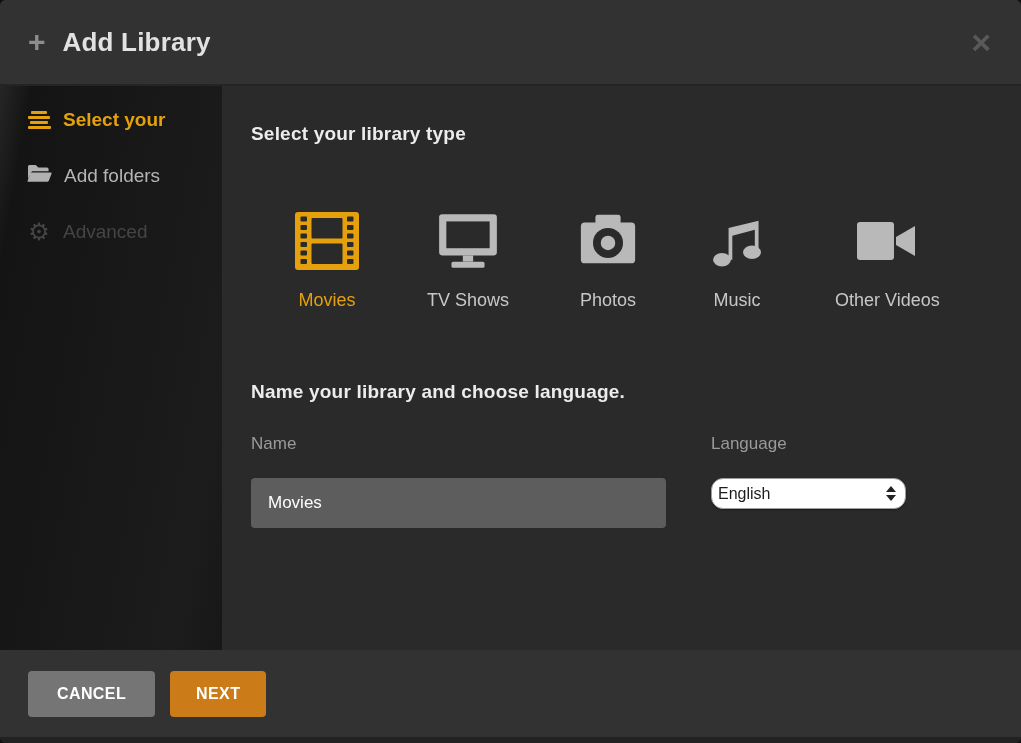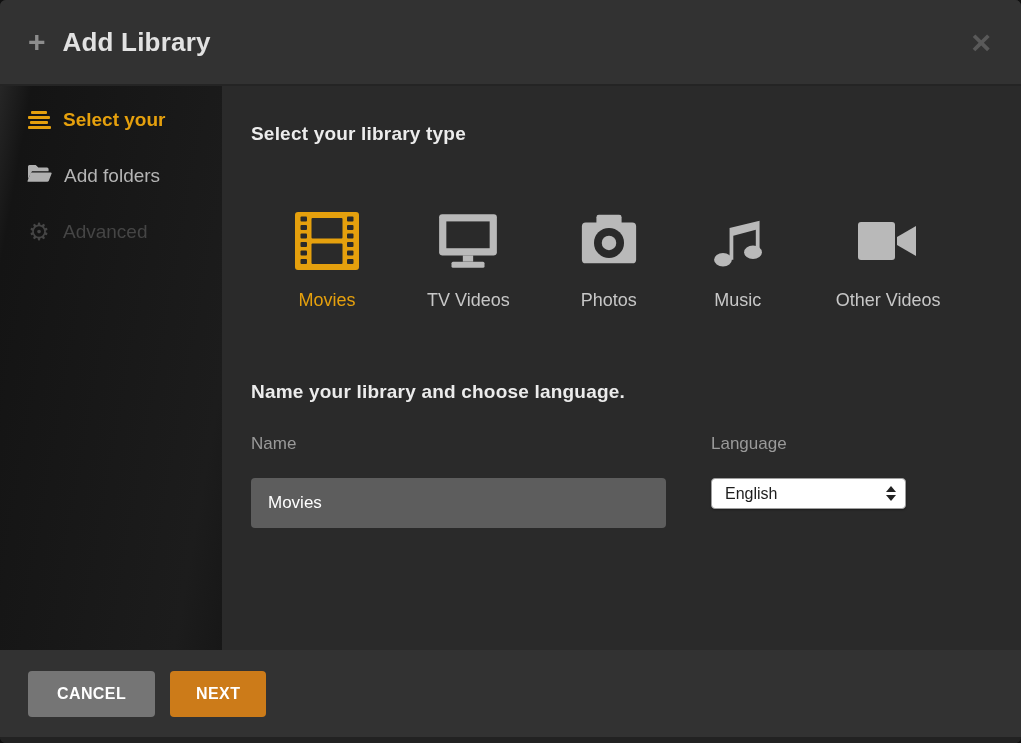--- a/index.html
+++ b/index.html
@@ -49,22 +49,22 @@
 
   .fields { display:flex; margin-top:31px; }
   .field label { display:block; font-size:17px; color:#9a9a9a; margin-bottom:24px; }
   .name-input {
     width:415px; height:50px; background:#5d5d5d; border:none; border-radius:4px;
     color:#ffffff; font-size:17px; padding:0 17px; outline:none;
     font-family:"Liberation Sans", sans-serif;
   }
   .lang-field { margin-left:45px; }
   .select {
-    width:195px; height:31px; background:#ffffff; border-radius:4px;
-    display:flex; align-items:center; padding:0 9px 0 13px;
+    width:195px; height:31px; background:#ffffff; border-radius:12px;
+    display:flex; align-items:center; padding:0 9px 0 6px;
     font-size:16px; color:#1d1d1d; cursor:pointer;
     box-shadow:0 1px 2px rgba(0,0,0,.35); border:1px solid #9e9e9e;
   }
   .select .val { flex:1; }
   .arrows { display:flex; flex-direction:column; gap:3px; align-items:center; }
   .arrows .up   { width:0; height:0; border-left:5px solid transparent; border-right:5px solid transparent; border-bottom:6px solid #222; }
   .arrows .down { width:0; height:0; border-left:5px solid transparent; border-right:5px solid transparent; border-top:6px solid #222; }
 
   
   .ftr {
@@ -151,21 +151,21 @@
           <span class="ticon">
             <svg width="66" height="54" viewBox="0 0 64 52">
               <g class="gray-fill">
                 <rect x="4" y="0" width="56" height="40" rx="3"></rect>
                 <rect x="27" y="40" width="10" height="6"></rect>
                 <rect x="16" y="46" width="32" height="6" rx="1.5"></rect>
               </g>
               <rect x="11" y="7" width="42" height="26" fill="#2a2a2a"></rect>
             </svg>
           </span>
-          <div>TV Videos</div>
+          <div>TV Shows</div>
         </div>
 
         <div class="type">
           <span class="ticon">
             <svg width="62" height="54" viewBox="0 0 64 54">
               <g class="gray-fill">
                 <rect x="19" y="0" width="26" height="13" rx="2.5"></rect>
                 <rect x="4" y="8" width="56" height="42" rx="4"></rect>
               </g>
               <circle cx="32" cy="29" r="15.5" fill="#2a2a2a"></circle>

